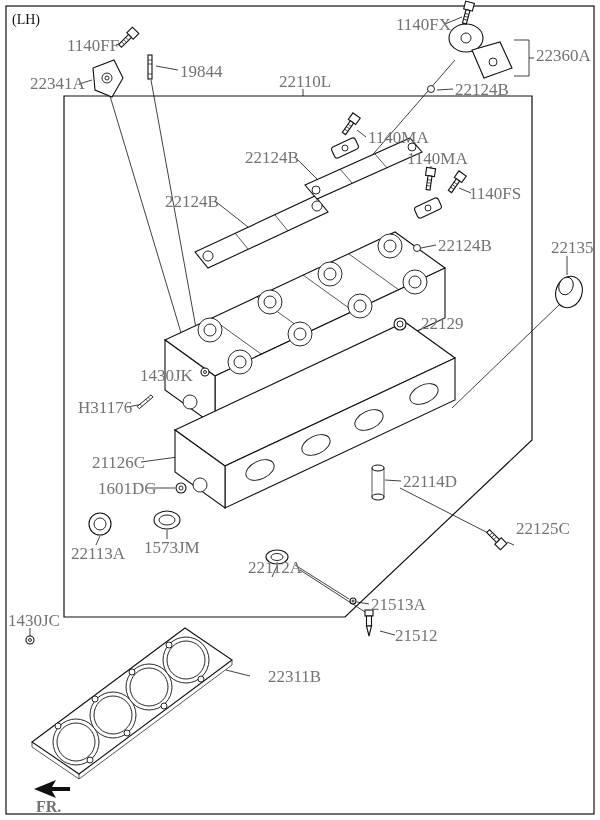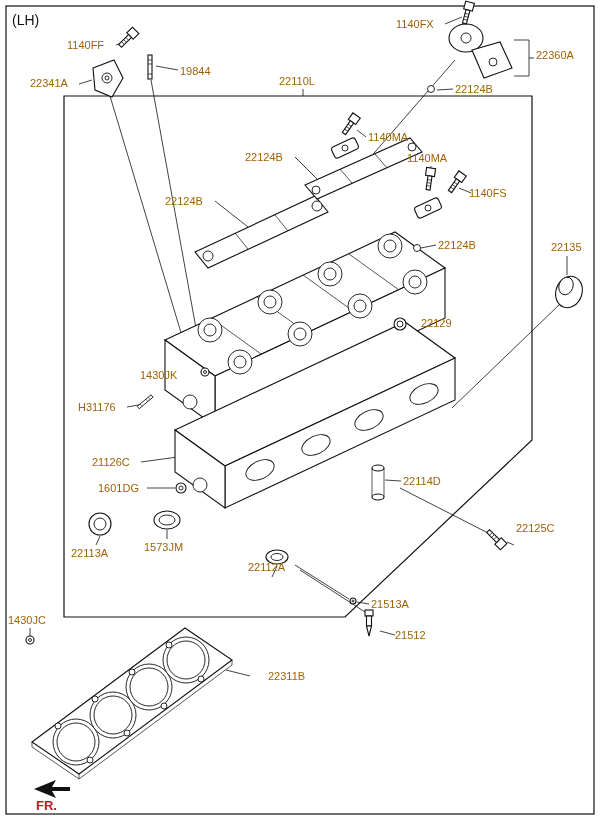--- a/index.html
+++ b/index.html
@@ -1,25 +1,25 @@
 <!DOCTYPE html>
 <html><head>
 <meta charset="utf-8">
 <style>
   html,body{margin:0;padding:0;background:#fff;}
-  .stage{position:relative;width:600px;height:820px;background:#fff;font-family:Liberation Sans, sans-serif;overflow:hidden;}
+  .stage{position:relative;width:600px;height:820px;background:#fff;font-family:Liberation Serif, serif;overflow:hidden;}
   svg{position:absolute;left:0;top:0;}
   .ln{fill:none;stroke:#111;stroke-width:1.2;}
   .part{fill:#fff;stroke:#111;stroke-width:1.1;}
   .thin{fill:none;stroke:#111;stroke-width:0.7;}
   .lead{stroke:#111;stroke-width:0.8;}
   .hole{fill:#fff;stroke:#111;stroke-width:0.9;}
-  .plabel{position:absolute;font-size:11px;color:#a16207;white-space:nowrap;line-height:15px;}
+  .plabel{position:absolute;font-size:17px;color:#737373;white-space:nowrap;line-height:15px;}
   .view-label{position:absolute;left:12px;top:12px;font-size:14px;color:#111;}
-  .fr-label{position:absolute;left:36px;top:798px;font-size:13px;font-weight:bold;color:#b91c1c;}
+  .fr-label{position:absolute;left:36px;top:798px;font-size:16px;font-weight:bold;color:#737373;}
 </style>
 </head>
 <body>
 
 <div class="stage">
 
   <svg width="600" height="820" viewBox="0 0 600 820">
     <defs>
       <g id="bolt">
         <rect x="-4.5" y="-8" width="9" height="8" class="part"></rect>

